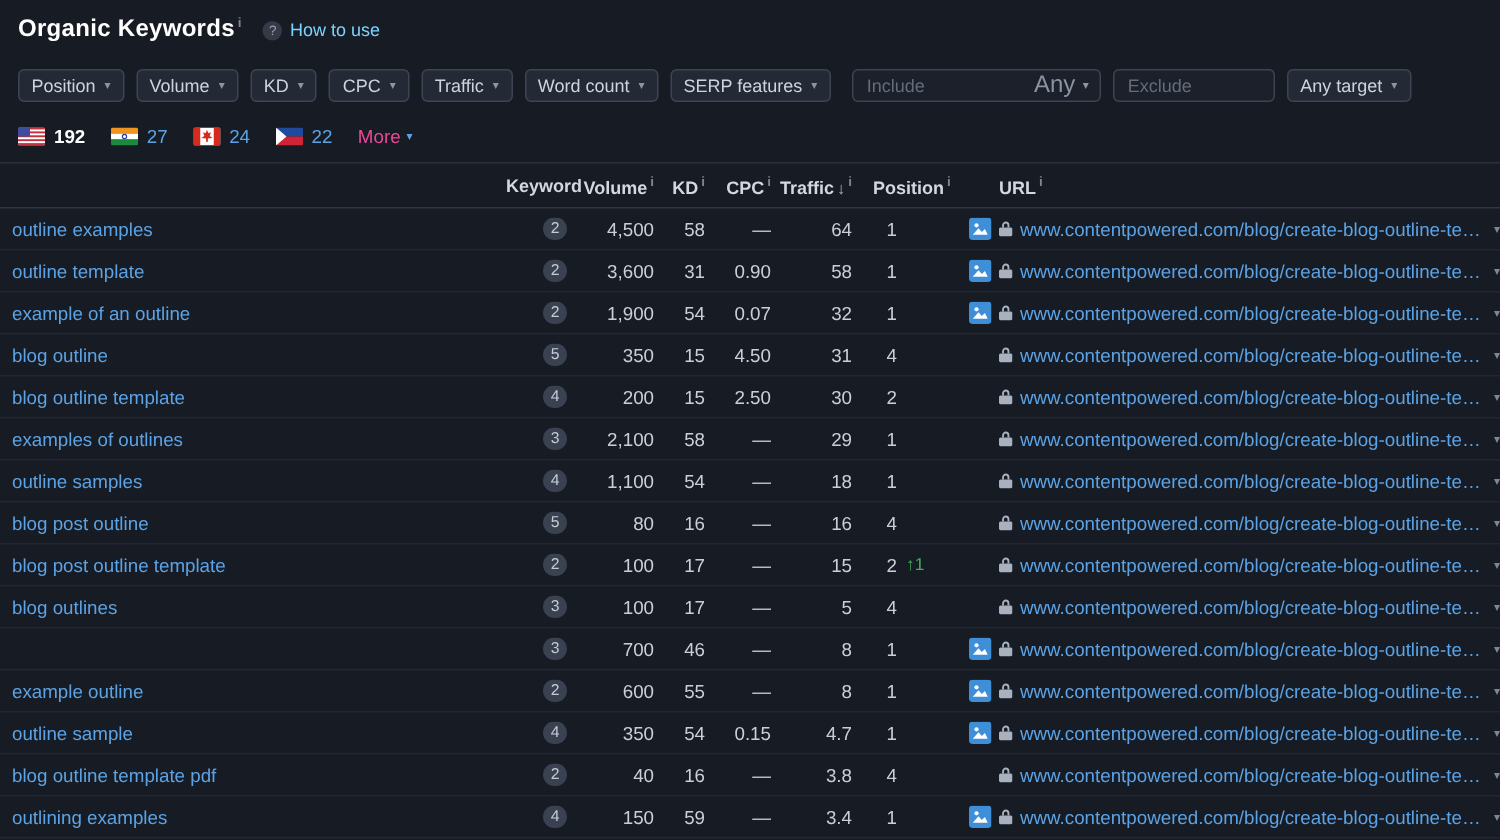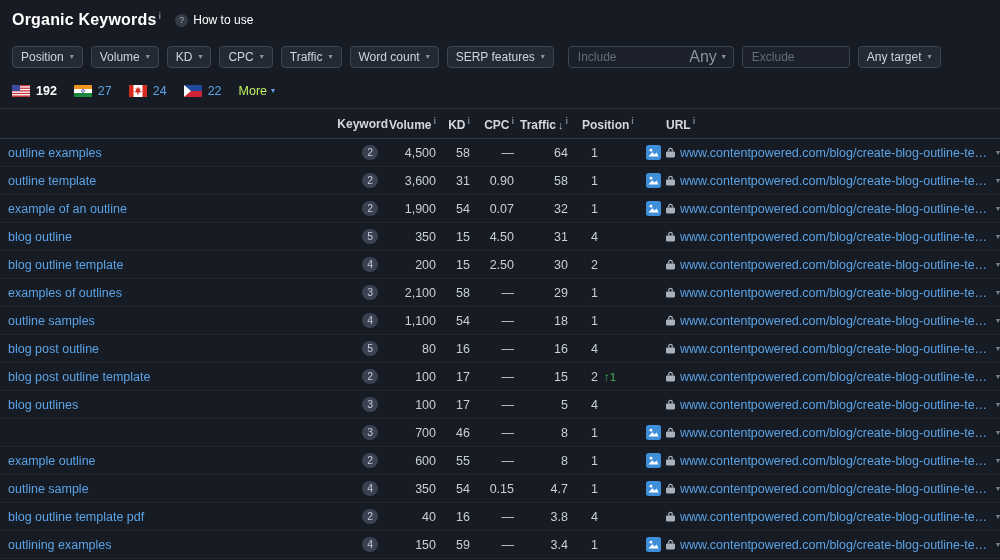--- a/index.html
+++ b/index.html
@@ -8,21 +8,21 @@
     width:1000px; height:560px; overflow:hidden;
     background:#171b23; color:#c9cfd8;
     font-family:"Liberation Sans","DejaVu Sans",sans-serif;
     font-size:12.5px;
   }
   
   .header-bar { height:40px; display:flex; align-items:center; padding:0 12px; gap:14px; }
   .page-title { font-size:16px; font-weight:700; color:#ffffff; letter-spacing:.2px; }
   .sup-i { font-size:9px; color:#7d8696; vertical-align:super; margin-left:2px; font-style:normal; }
   .sup-i::after { content:"i"; }
-  .help-link { display:flex; align-items:center; gap:5px; color:#ffffff; font-size:12px; cursor:pointer; }
+  .help-link { display:flex; align-items:center; gap:5px; color:#7dd3fc; font-size:12px; cursor:pointer; }
   .help-circle { width:13px; height:13px; border-radius:50%; background:#343b47; color:#9aa3b1;
     font-size:9px; display:flex; align-items:center; justify-content:center; }
   .help-circle::after { content:"?"; }
 
   
   .filter-bar { height:34px; display:flex; align-items:center; gap:8px; padding:0 12px; }
   .filter-btn {
     display:inline-flex; align-items:center; gap:6px;
     background:#242a35; border:1px solid #3d4553; border-radius:4px;
     color:#ced4de; font-size:12px; padding:3px 8px; height:22px; cursor:pointer; white-space:nowrap;
@@ -43,21 +43,21 @@
   .exclude-box { width:108px; }
   .mode-label { color:#8a93a2; font-size:16px; white-space:nowrap; }
 
   
   .country-bar { height:35px; display:flex; align-items:center; gap:9px; padding:0 12px;
     border-bottom:1px solid #2b313d; }
   .country-tab { display:flex; align-items:center; gap:6px; cursor:pointer; margin-right:8px;justify-content:center; }
   .country-count { color:#5ba3e6; font-size:12.5px; }
   .country-tab.active .country-count { color:#ffffff; font-weight:700; }
   .flag { display:block; border-radius:1px; }
-  .more-link { color:#bef264; font-size:12.5px; display:flex; align-items:center; gap:4px; cursor:pointer; }
+  .more-link { color:#ec4899; font-size:12.5px; display:flex; align-items:center; gap:4px; cursor:pointer; }
   .more-link .caret::after { color:#5ba3e6; }
 
   
   .grid-row { display:grid; grid-template-columns:388px 48px 34px 44px 54px 72px 1fr; align-items:center; }
   .thead { height:30px; border-bottom:1px solid #303745; font-weight:700; font-size:12px; color:#d2d7e0; }
   .th { white-space:nowrap; cursor:pointer; }
   .th-keyword { padding-left:8px; text-align:right; }
   .th-num { text-align:right; }
   .th-position { padding-left:14px; text-align:left; }
   .th-url { padding-left:26px; text-align:left; }

